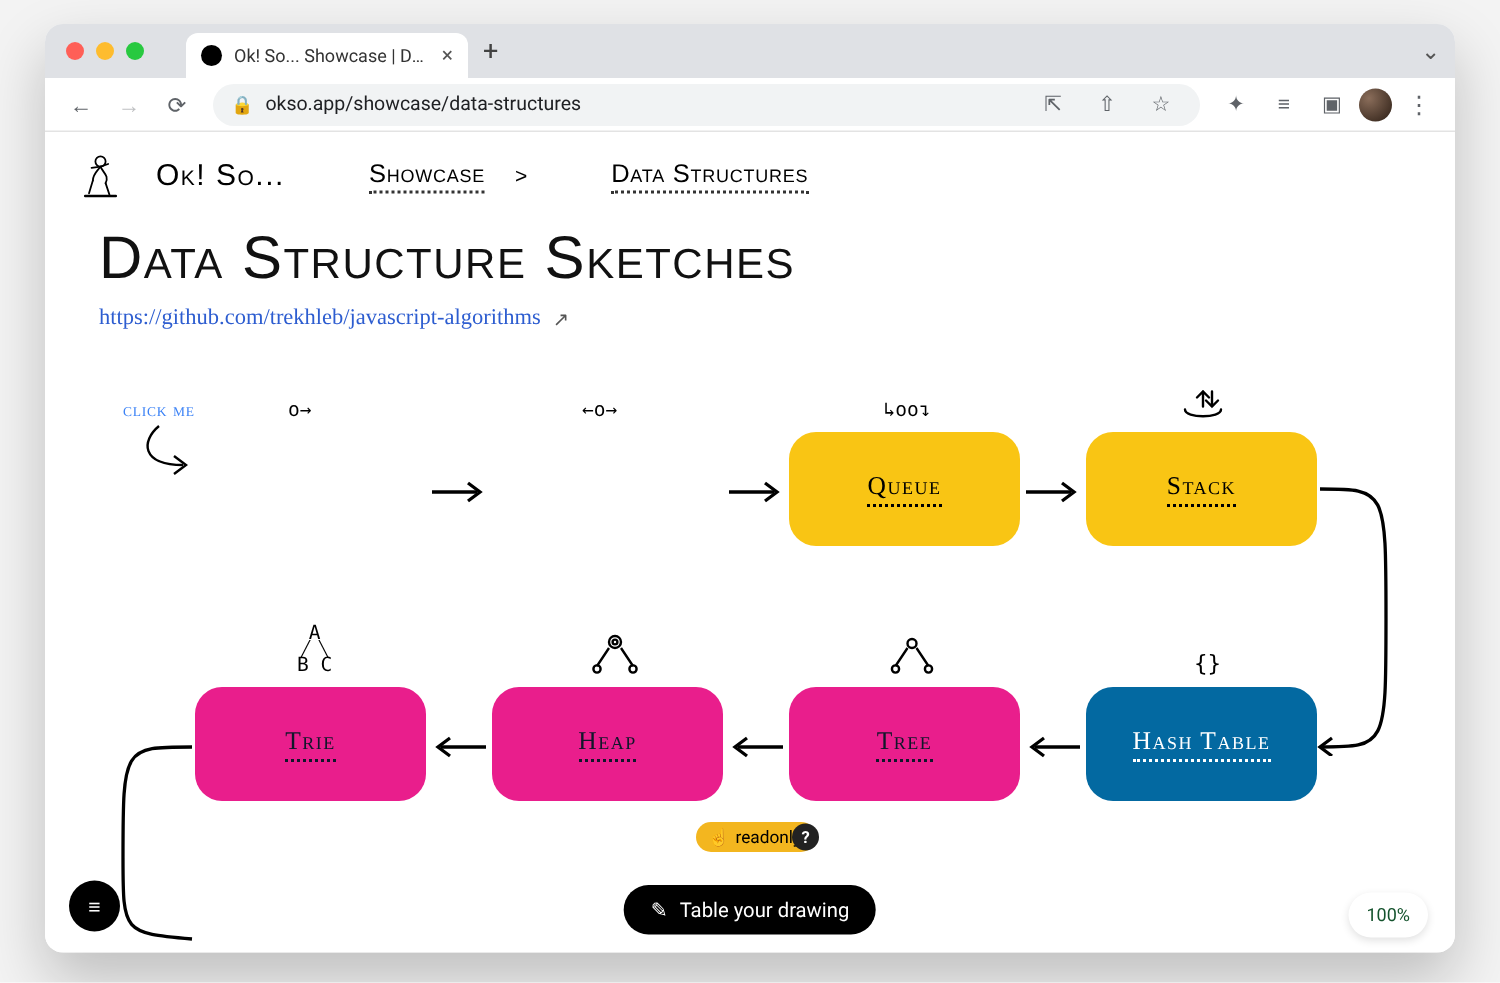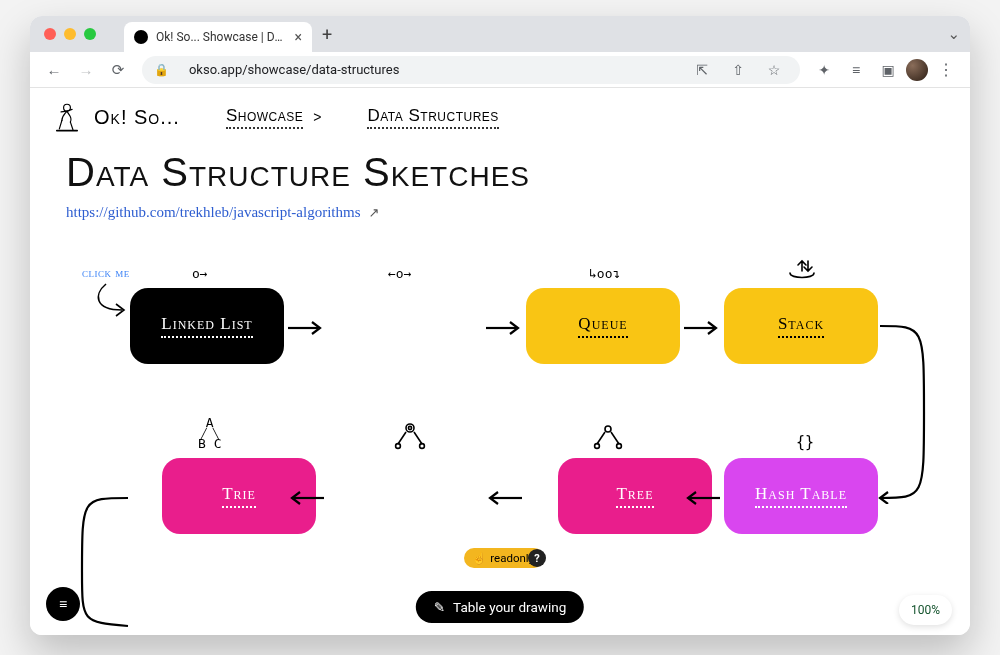--- a/index.html
+++ b/index.html
@@ -81,39 +81,39 @@
     border-radius:14px;
     display:flex;
     align-items:center;
     padding:0 12px;
     font-size:13px;
     color:#202124;
     gap:8px;
     margin: 0 6px;
   }
   .addr .lock { font-size:12px; color:#5f6368;}
-  .addr .url { flex:1;margin-left:12px; }
+  .addr .url { flex:1; }
   .right-icons { display:flex; align-items:center; gap:4px; }
   .ri { width:28px;height:28px;display:flex;align-items:center;justify-content:center;color:#5f6368;font-size:14px;}
   .avatar { width:22px;height:22px;border-radius:50%;background:radial-gradient(circle at 30% 30%, #8a6d5a, #2b1d14);}
   .kebab { font-size:16px; }
 
   
   .content {
     position:relative;
     flex:1;
     background:#fff;
     overflow:hidden;
   }
   .breadcrumb {
     position:absolute;
     left:20px; top:12px;
     display:flex;
     align-items:center;
-    gap:10px;
+    gap:20px;
     font-family: "Comic Sans MS", "Bradley Hand", cursive, sans-serif;
   }
   .logo {
     width:34px;height:34px;
   }
   .appname {
     font-variant: small-caps;
     font-size: 20px;
     letter-spacing: 1px;
     font-weight: 400;
@@ -174,22 +174,22 @@
     letter-spacing:1px;
     font-size:17px;
     cursor:pointer;
   }
   .node span {
     border-bottom: 2px dotted currentColor;
     padding-bottom:2px;
   }
   .black { background:#000; color:#fff; }
   .gold  { background:#f9c514; color:#000; }
-  .blue  { background:#d946ef; color:#fff; }
-  .pink  { background:#e91e8c; color:#ffffff;margin-left:32px; }
+  .blue  { background:#0369a1; color:#fff; }
+  .pink  { background:#e91e8c; color:#0f172a; }
 
   .mini-icon {
     position:absolute;
     font-family: monospace;
     font-size:13px;
     color:#000;
   }
 
   
   .arrow {
@@ -323,23 +323,20 @@
       <span class="mini-icon" style="left:358px; top:178px;">←o→</span>
       <span class="mini-icon" style="left:559px; top:178px;">↳oo↴</span>
       <svg class="mini-icon" style="left:758px; top:169px;" width="28" height="24">
         <g stroke="#000" stroke-width="1.6" fill="none" stroke-linecap="round">
           <path d="M2 16 C2 22 26 22 26 16"></path>
           <path d="M14 14 L14 4 M10 8 L14 4 L18 8"></path>
           <path d="M20 4 L20 14 M16 10 L20 14 L24 10"></path>
         </g>
       </svg>
 
-      <div class="node black" style="left:100px; top:200px;">
-        <span>Linked List</span>
-      </div>
       <div class="node gold" style="left:694px; top:200px;">
         <span>Stack</span>
       </div>
       <div class="node gold" style="left:496px; top:200px;">
         <span>Queue</span>
       </div>
 
       <svg class="arrow" style="left:256px; top:228px;" width="40" height="24">
         <path d="M2 12 H32" stroke-width="2.2"></path>
           <path d="M26 6 L34 12 L26 18" stroke-width="2.2"></path>
@@ -378,20 +375,23 @@
           <path d="M13 8 L5 20 M19 8 L27 20"></path>
           <circle cx="5" cy="22" r="2.4"></circle>
             <circle cx="27" cy="22" r="2.4"></circle>
         </g>
       </svg>
       <span class="mini-icon" style="left:766px; top:345px; font-size:15px;">{}</span>
 
       <div class="node pink" style="left:100px; top:370px;">
         <span>Trie</span>
       </div>
+      <div class="node pink" style="left:298px; top:370px;">
+        <span>Heap</span>
+      </div>
       <div class="node pink" style="left:496px; top:370px;">
         <span>Tree</span>
       </div>
       <div class="node blue" style="left:694px; top:370px;">
         <span>Hash Table</span>
       </div>
 
       <svg class="arrow" style="left:256px; top:398px;" width="40" height="24">
         <path d="M38 12 H8" stroke-width="2.2"></path>
           <path d="M14 6 L6 12 L14 18" stroke-width="2.2"></path>

